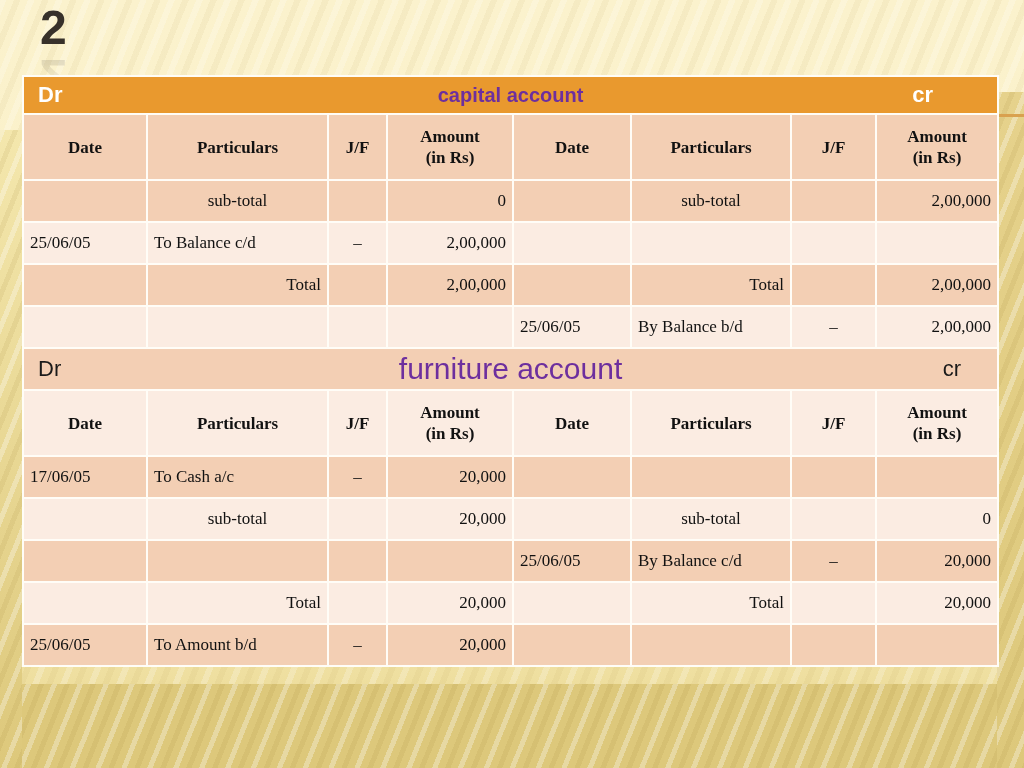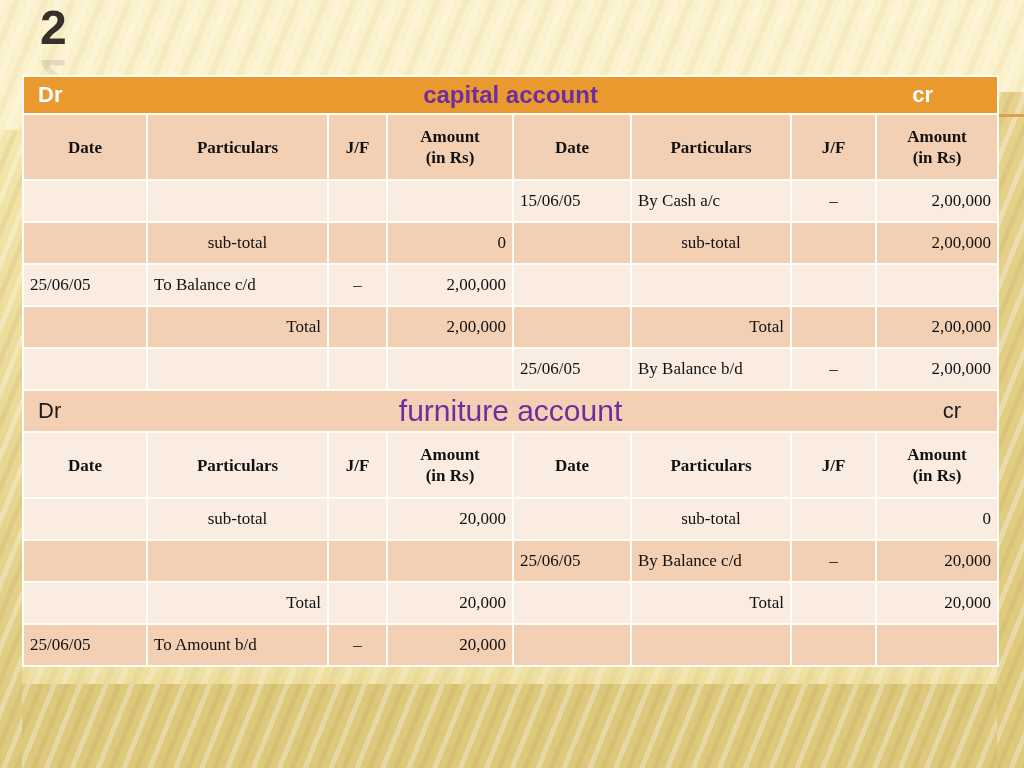--- a/index.html
+++ b/index.html
@@ -61,21 +61,21 @@
   tr.band-orange{height:38px;}
   tr.band-orange td{background:var(--orange);}
   tr.band-peach{height:42px;}
   tr.band-peach td{background:var(--row-dark);}
   .bandflex{display:grid; grid-template-columns:1fr auto 1fr; align-items:center;
     font-family:"Liberation Sans", sans-serif;}
   .bandflex .dr{justify-self:start; padding-left:14px;}
   .bandflex .cr{justify-self:end;}
   .band-orange .dr,.band-orange .cr{color:#fff; font-size:22px; font-weight:bold;}
   .band-orange .cr{padding-right:64px;}
-  .band-orange .title{color:var(--purple); font-size:24px; font-weight:bold;}
+  .band-orange .title{color:var(--purple); font-size:20px; font-weight:bold;}
   .band-peach .dr,.band-peach .cr{color:#1a1a1a; font-size:22px;}
   .band-peach .cr{padding-right:36px;}
   .band-peach .title{color:var(--purple); font-size:30px;}
 </style>
 </head>
 <body>
 
 <div class="slide" style="--orange: #e9992e; --purple: #6d2f9e; --row-dark: #f3cfb4; --row-light: #fbece2; --border-white: #fffdf7; --bg-top: #faf1c9; --bg-gold: #ddc87b; --accent-line: #d9a14f; --page-number-color: #37312a;">
   <div class="bg-bottom"></div>
   <div class="bg-right"></div>
@@ -129,30 +129,20 @@
             <div>Particulars</div>
           </th>
           <th>
             <div>J/F</div>
           </th>
           <th>
             <div>Amount</div>
             <div>(in Rs)</div>
           </th>
         </tr>
-        <tr class="datarow t-entry light">
-          <td class="c-date"></td>
-          <td class="c-part"></td>
-          <td class="c-jf"></td>
-          <td class="c-amt"></td>
-          <td class="c-date">15/06/05</td>
-          <td class="c-part">By Cash a/c</td>
-          <td class="c-jf">–</td>
-          <td class="c-amt">2,00,000</td>
-        </tr>
         <tr class="datarow t-subtotal dark">
           <td class="c-date"></td>
           <td class="c-part">sub-total</td>
           <td class="c-jf"></td>
           <td class="c-amt">0</td>
           <td class="c-date"></td>
           <td class="c-part">sub-total</td>
           <td class="c-jf"></td>
           <td class="c-amt">2,00,000</td>
         </tr>
@@ -216,20 +206,30 @@
             <div>Particulars</div>
           </th>
           <th>
             <div>J/F</div>
           </th>
           <th>
             <div>Amount</div>
             <div>(in Rs)</div>
           </th>
         </tr>
+        <tr class="datarow t-entry dark">
+          <td class="c-date">17/06/05</td>
+          <td class="c-part">To Cash a/c</td>
+          <td class="c-jf">–</td>
+          <td class="c-amt">20,000</td>
+          <td class="c-date"></td>
+          <td class="c-part"></td>
+          <td class="c-jf"></td>
+          <td class="c-amt"></td>
+        </tr>
         <tr class="datarow t-subtotal light">
           <td class="c-date"></td>
           <td class="c-part">sub-total</td>
           <td class="c-jf"></td>
           <td class="c-amt">20,000</td>
           <td class="c-date"></td>
           <td class="c-part">sub-total</td>
           <td class="c-jf"></td>
           <td class="c-amt">0</td>
         </tr>

